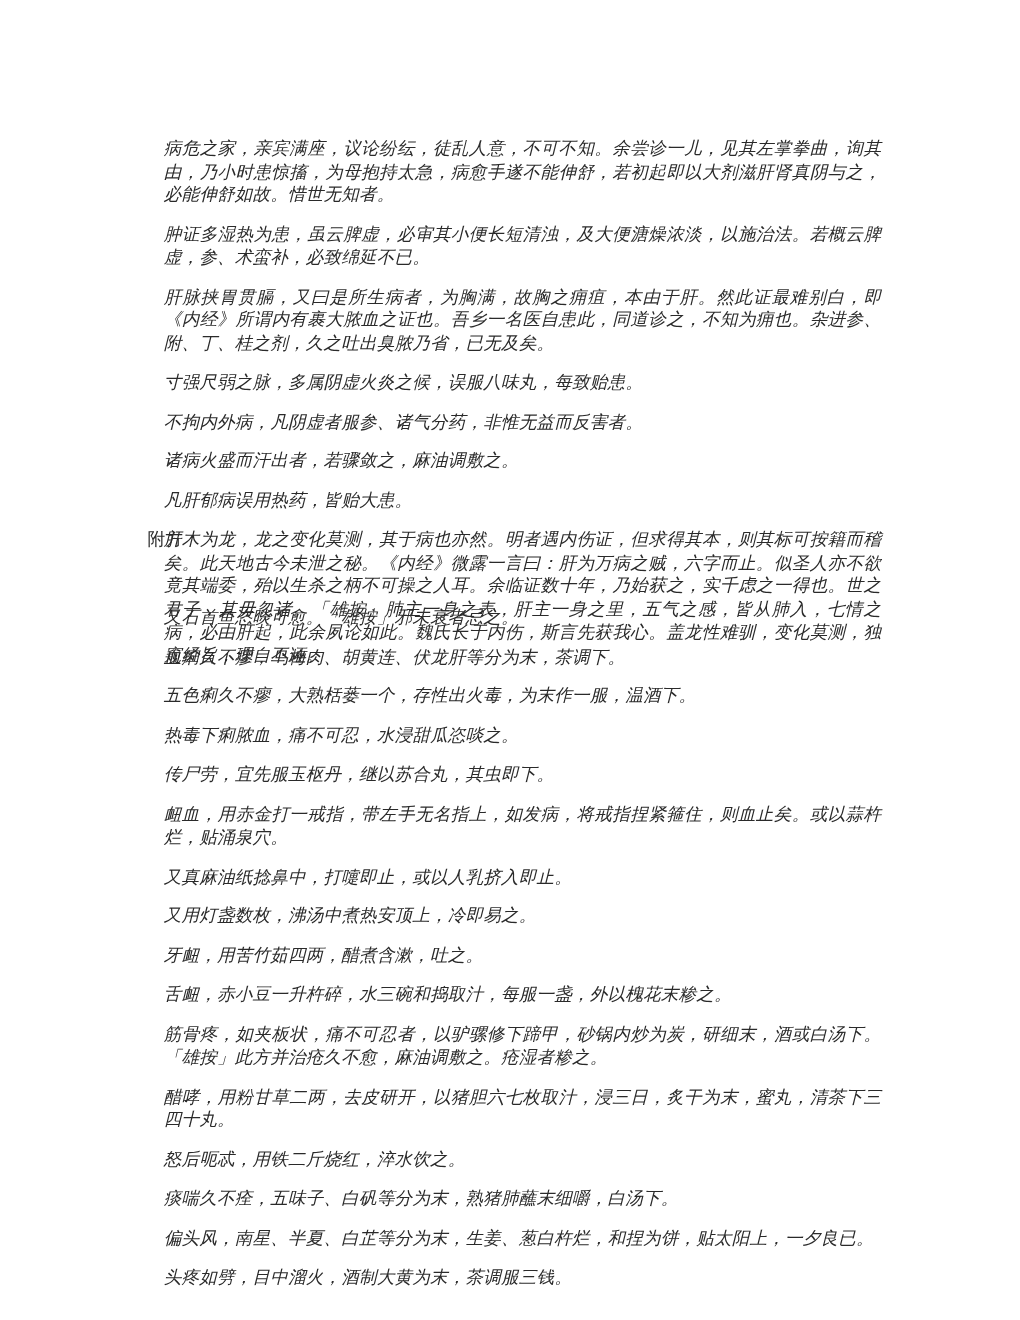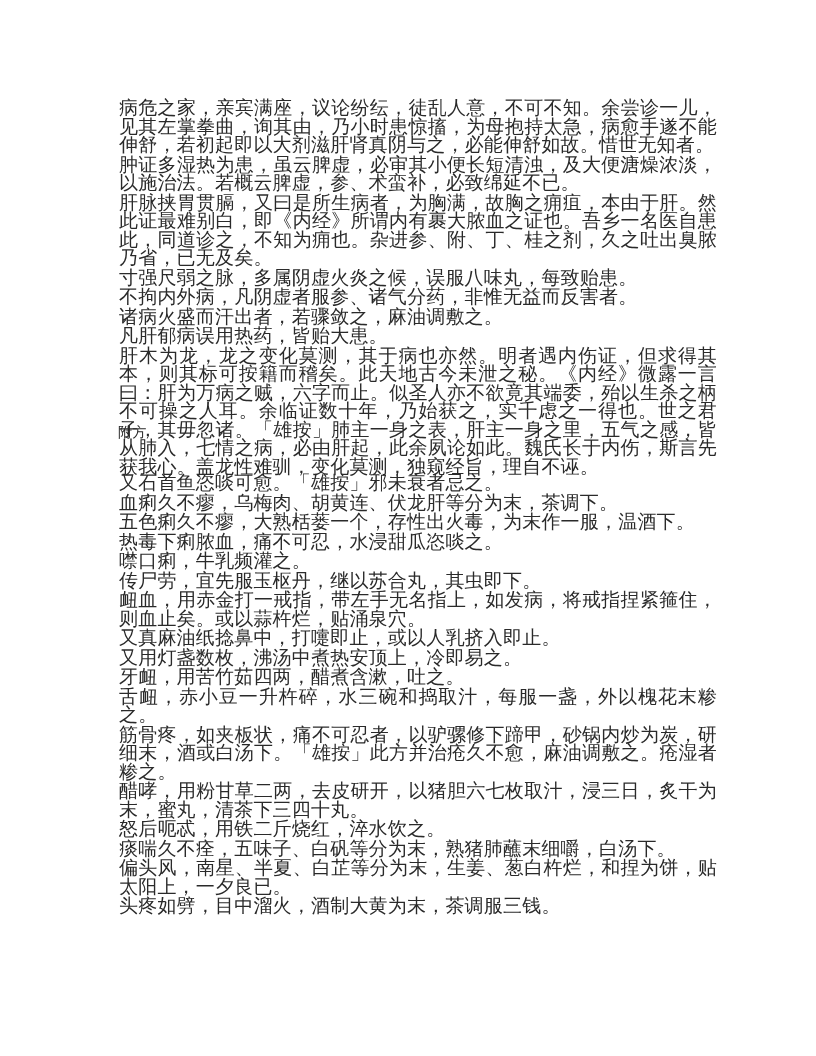--- a/index.html
+++ b/index.html
@@ -4,22 +4,22 @@
 <style>
   html, body { margin: 0; padding: 0; }
   body {
     width: 816px; height: 1056px; background: #ffffff; position: relative; overflow: hidden;
     font-family: "DejaVu Serif", "Liberation Serif", serif;
     color: #2a2a2a;
   }
   .page { position: absolute; left: 118px; top: 0; width: 600px; }
   .block { position: absolute; left: 0; width: 600px; }
   .p {
-    margin: 1px; font-size: 19px; line-height: 18.5px;
-    letter-spacing: 0.2px; text-align: justify; word-break: break-all;
+    margin: 13px; font-size: 14px; line-height: 18.5px;
+    letter-spacing: 0.2px; text-align: justify; word-break: break-all; font-style: italic;
   }
   .heading { font-size: 14.2px; line-height: 18.5px; margin: 0; }
 </style>
 </head>
 <body>
 
 <div class="page">
   <div class="block" style="top:97px;">
     <p class="p">病危之家，亲宾满座，议论纷纭，徒乱人意，不可不知。余尝诊一儿，见其左掌拳曲，询其由，乃小时患惊搐，为母抱持太急，病愈手遂不能伸舒，若初起即以大剂滋肝肾真阴与之，必能伸舒如故。惜世无知者。</p>
     <p class="p">肿证多湿热为患，虽云脾虚，必审其小便长短清浊，及大便溏燥浓淡，以施治法。若概云脾虚，参、术蛮补，必致绵延不已。</p>
@@ -33,21 +33,20 @@
 
   <div class="block" style="top:424px;font-family:Liberation Mono, monospace;">
     <h2 class="heading" style="font-weight:normal;">附方</h2>
   </div>
 
   <div class="block" style="top:472px;">
     <p class="p">又石首鱼恣啖可愈。「雄按」邪未衰者忌之。</p>
     <p class="p">血痢久不瘳，乌梅肉、胡黄连、伏龙肝等分为末，茶调下。</p>
     <p class="p">五色痢久不瘳，大熟栝蒌一个，存性出火毒，为末作一服，温酒下。</p>
     <p class="p">热毒下痢脓血，痛不可忍，水浸甜瓜恣啖之。</p>
-    <p class="p">噤口痢，牛乳频灌之。</p>
     <p class="p">传尸劳，宜先服玉枢丹，继以苏合丸，其虫即下。</p>
     <p class="p">衄血，用赤金打一戒指，带左手无名指上，如发病，将戒指捏紧箍住，则血止矣。或以蒜杵烂，贴涌泉穴。</p>
     <p class="p">又真麻油纸捻鼻中，打嚏即止，或以人乳挤入即止。</p>
     <p class="p">又用灯盏数枚，沸汤中煮热安顶上，冷即易之。</p>
     <p class="p">牙衄，用苦竹茹四两，醋煮含漱，吐之。</p>
     <p class="p">舌衄，赤小豆一升杵碎，水三碗和捣取汁，每服一盏，外以槐花末糁之。</p>
     <p class="p">筋骨疼，如夹板状，痛不可忍者，以驴骡修下蹄甲，砂锅内炒为炭，研细末，酒或白汤下。「雄按」此方并治疮久不愈，麻油调敷之。疮湿者糁之。</p>
     <p class="p">醋哮，用粉甘草二两，去皮研开，以猪胆六七枚取汁，浸三日，炙干为末，蜜丸，清茶下三四十丸。</p>
     <p class="p">怒后呃忒，用铁二斤烧红，淬水饮之。</p>
     <p class="p">痰喘久不痊，五味子、白矾等分为末，熟猪肺蘸末细嚼，白汤下。</p>

